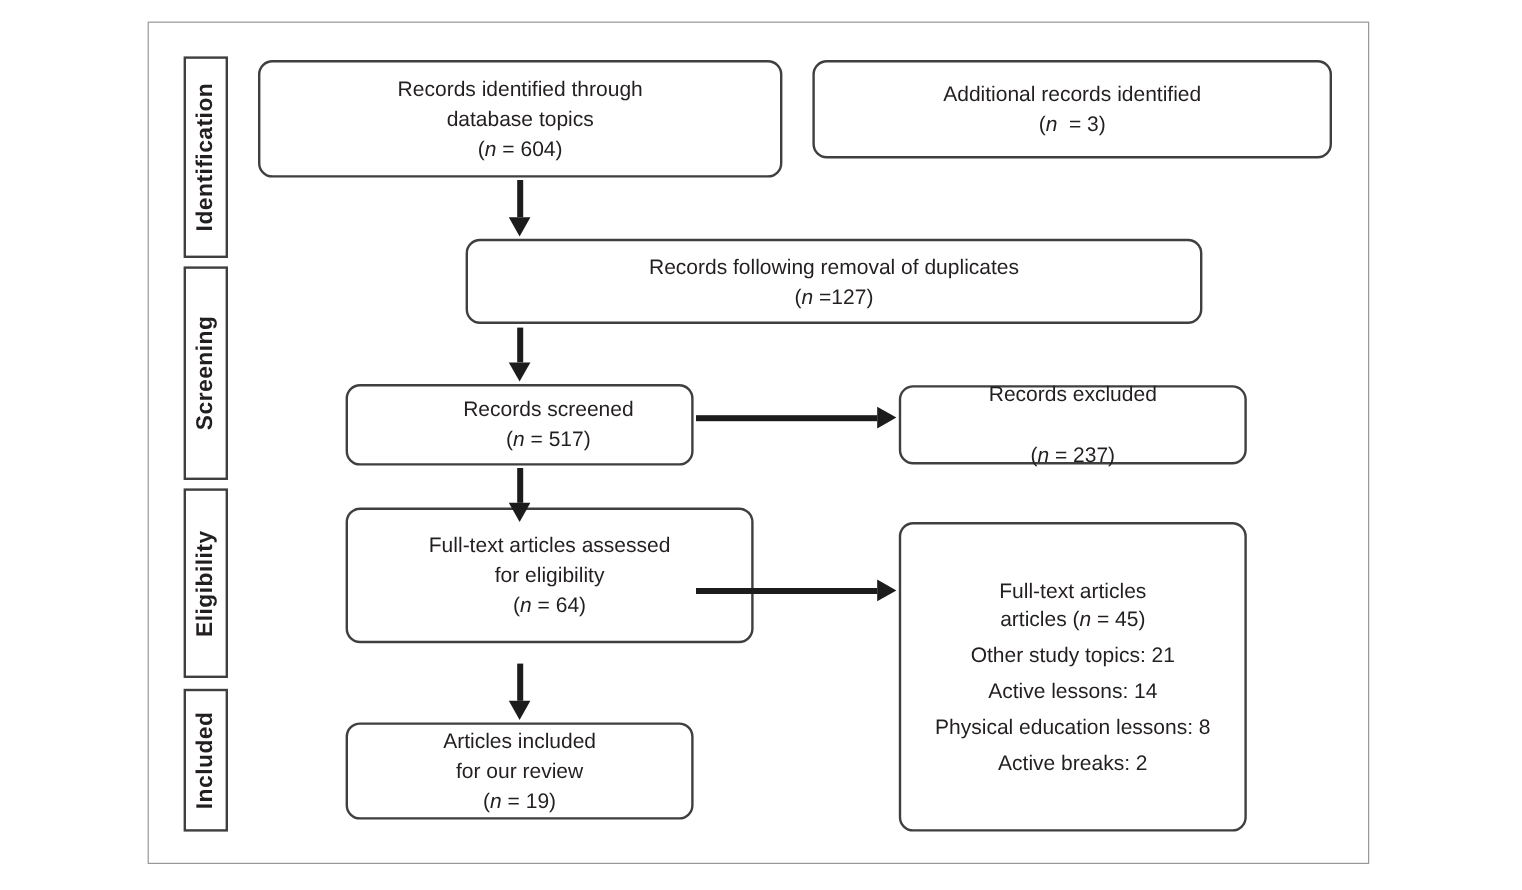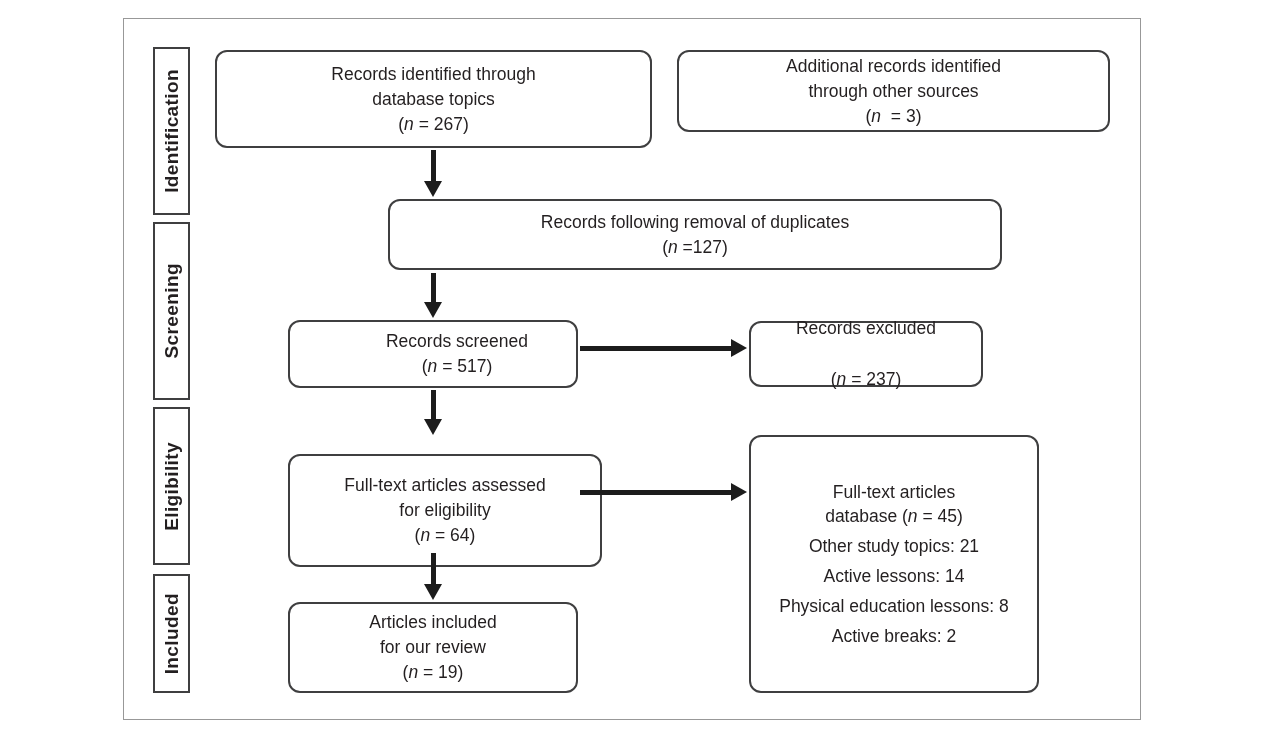--- a/index.html
+++ b/index.html
@@ -53,24 +53,24 @@
     font-size: 17.5px;
     line-height: 25px;
   }
   .count, .count-inline { white-space: pre-wrap; }
   .n { font-style: italic; }
 
   .box-identified  { left: 215px; top: 50px;  width: 437px; height: 98px; }
   .box-additional  { left: 677px; top: 50px;  width: 433px; height: 82px; }
   .box-dedup       { left: 356px; top: 199px; width: 614px; height: 71px; margin-left: 32px; }
   .box-screened    { left: 288px; top: 320px; width: 290px; height: 68px; padding-left: 48px; }
-  .box-excluded    { left: 749px; top: 321px; width: 234px; height: 66px; gap: 26px; }
-  .box-fulltext    { left: 288px; top: 454px; width: 314px; height: 113px; align-items: center; }
+  .box-excluded    { left: 749px; top: 321px; width: 290px; height: 66px; gap: 26px; }
+  .box-fulltext    { left: 288px; top: 423px; width: 340px; height: 113px; align-items: center; }
   .box-ft-excluded { left: 749px; top: 435px; width: 290px; height: 258px; line-height: 24px; }
-  .box-included    { left: 288px; top: 602px; width: 290px; height: 91px; }
+  .box-included    { left: 288px; top: 602px; width: 290px; height: 81px; }
 
   .reason { margin-top: 6px; }
 
   
   .varrow {
     position: absolute; width: 18px;
     display: flex; flex-direction: column; align-items: center;
   }
   .varrow .stem { width: 5px; flex: 1; background: #1c1c1c; }
   .varrow .head {
@@ -114,26 +114,25 @@
   <div class="stage stage-eligibility">
     <span>Eligibility</span>
   </div>
   <div class="stage stage-included">
     <span>Included</span>
   </div>
 
   <div class="box box-identified">
     <div>Records identified through</div>
     <div>database topics</div>
-    <div class="count"><span>(</span><span class="n">n</span><span> = 267)</span></div>
+    <div class="count"><span>(</span><span class="n">n</span><span> = 604)</span></div>
   </div>
 
   <div class="box box-additional">
     <div>Additional records identified</div>
-    <div>through other sources</div>
     <div class="count"><span>(</span><span class="n">n</span><span>  = 3)</span></div>
   </div>
 
   <div class="box box-dedup">
     <div>Records following removal of duplicates</div>
     <div class="count"><span>(</span><span class="n">n</span><span> =127)</span></div>
   </div>
 
   <div class="box box-screened">
     <div>Records screened</div>
@@ -146,21 +145,21 @@
   </div>
 
   <div class="box box-fulltext">
     <div>Full-text articles assessed</div>
     <div>for eligibility</div>
     <div class="count"><span>(</span><span class="n">n</span><span> = 64)</span></div>
   </div>
 
   <div class="box box-ft-excluded">
     <div>Full-text articles</div>
-    <div class="count-inline"><span>database (</span><span class="n">n</span><span> = 45)</span></div>
+    <div class="count-inline"><span>articles (</span><span class="n">n</span><span> = 45)</span></div>
     <div class="reason">Other study topics: 21</div>
     <div class="reason">Active lessons: 14</div>
     <div class="reason">Physical education lessons: 8</div>
     <div class="reason">Active breaks: 2</div>
   </div>
 
   <div class="box box-included">
     <div>Articles included</div>
     <div>for our review</div>
     <div class="count"><span>(</span><span class="n">n</span><span> = 19)</span></div>

